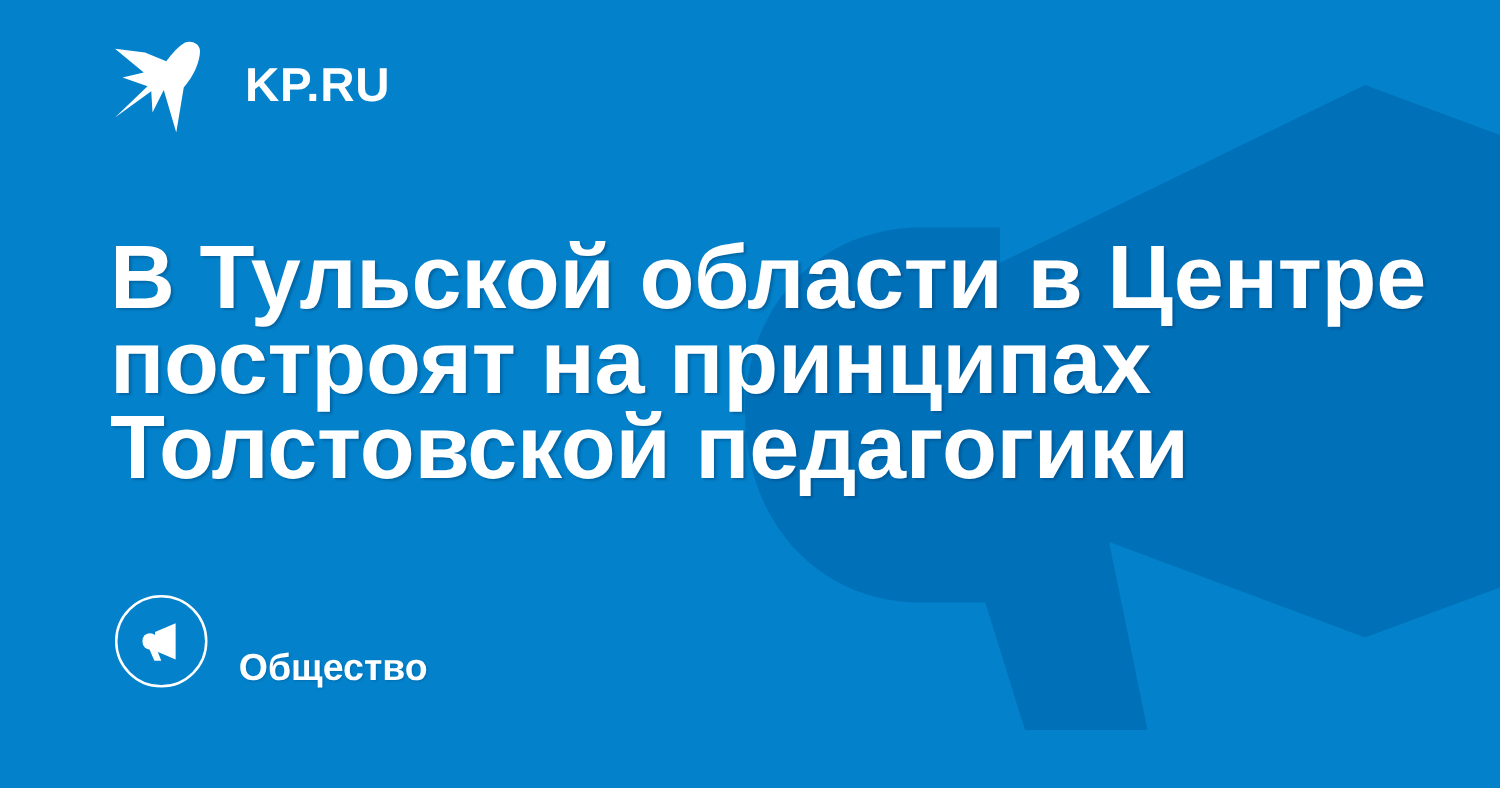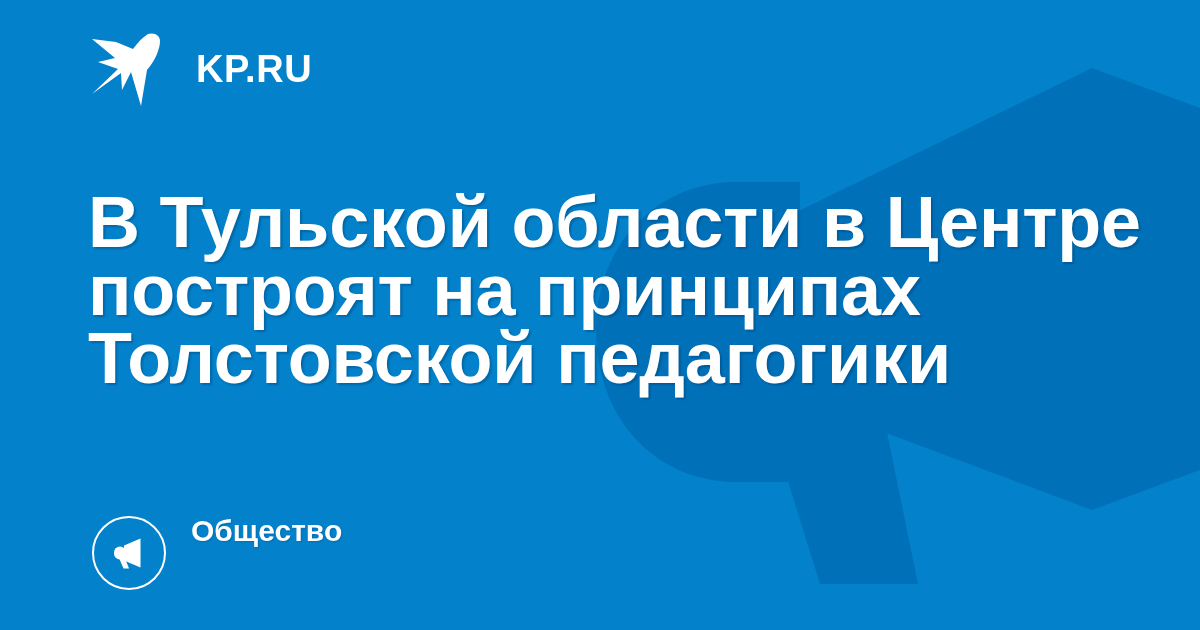--- a/index.html
+++ b/index.html
@@ -61,23 +61,23 @@
     line-height: 68px;
     letter-spacing: -0.2px;
     text-shadow: 2px 2px 2px rgba(0, 40, 80, 0.30);
   }
   .headline-line { display: block; white-space: nowrap; }
 
   
   .category {
     position: absolute;
     left: 92px;
-    top: 516px;
+    top: 476px;
     display: flex;
-    align-items: flex-start;
+    align-items: flex-end;
     gap: 25px;
     z-index: 3;
   }
   .category-circle {
     width: 74px;
     height: 74px;
     border-radius: 50%;
     border: 2.5px solid #ffffff;
     box-sizing: border-box;
     display: flex;

